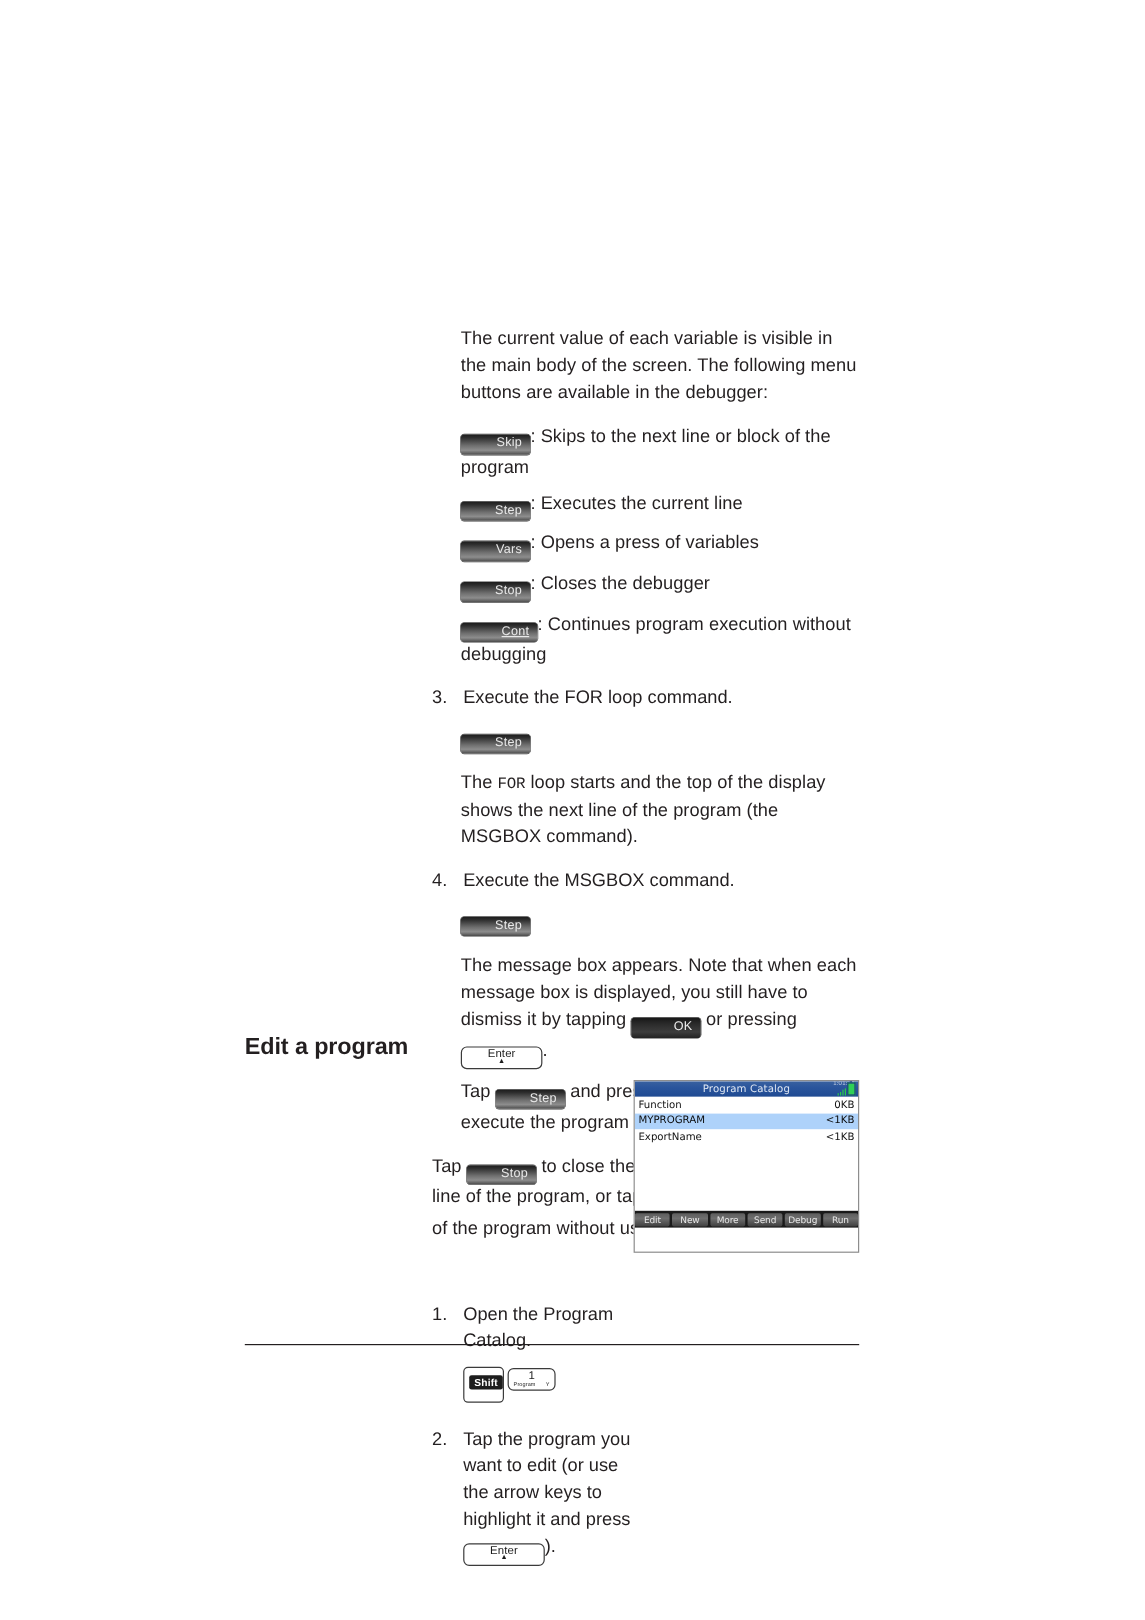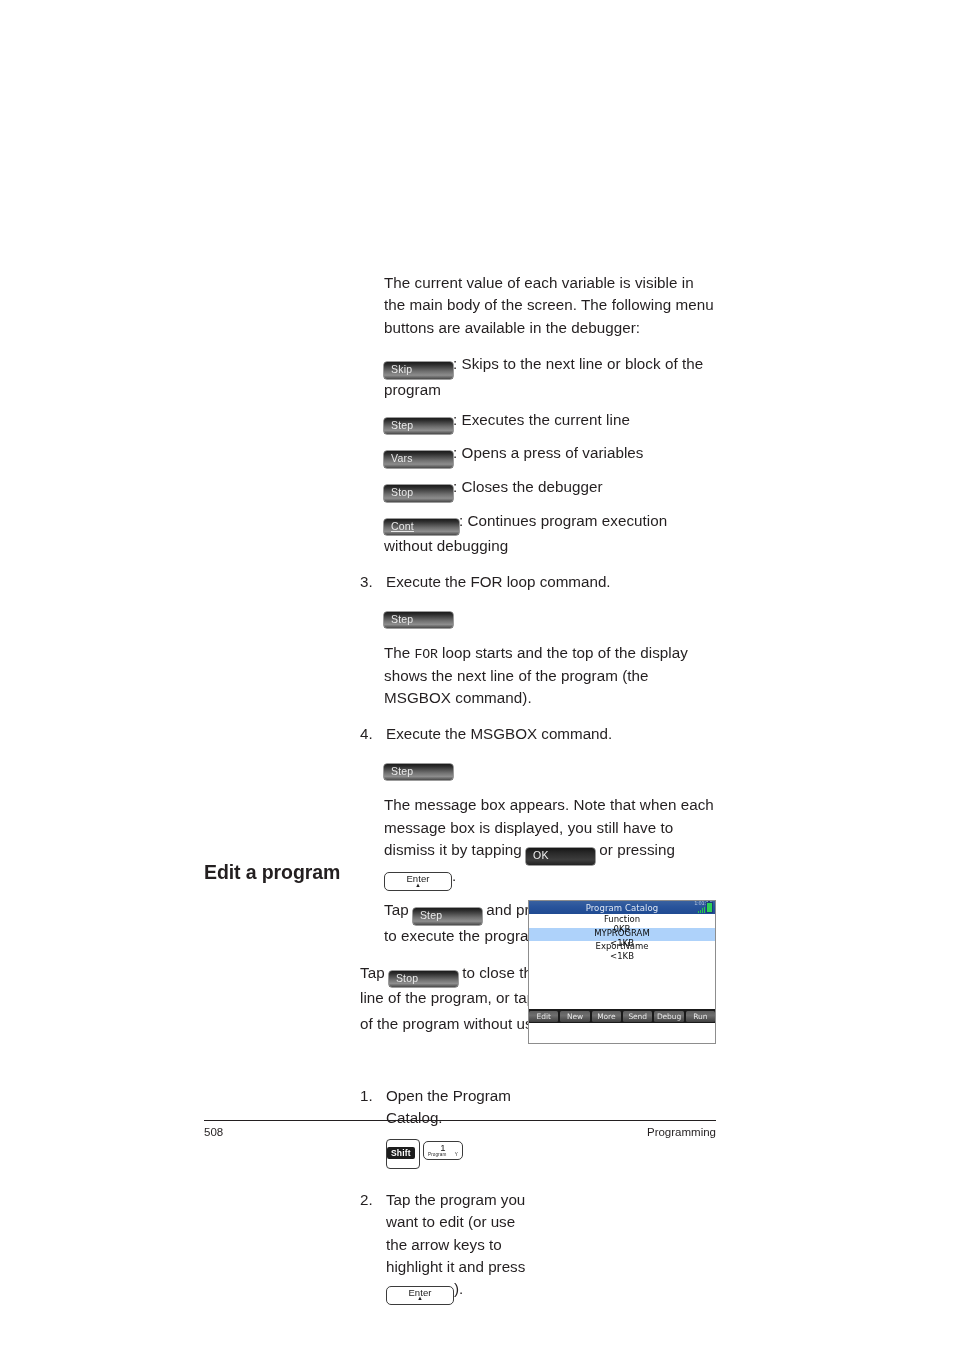--- a/index.html
+++ b/index.html
@@ -64,27 +64,27 @@
     font-size: 15.2px;
     line-height: 1.47;
     color: #231f20;
   }
 
   
   .mbtn {
     display: inline-block;
     vertical-align: -4px;
     min-width: 44px;
-    padding: 2px 18px 3px 7px;
+    padding: 2px 7px 3px 7px;
     border-radius: 3px;
     background: linear-gradient(to bottom, #1b1b1b 0%, #2e2e2e 16%, #6f6f6f 55%, #8d8d8d 78%, #4a4a4a 100%);
     color: #e9e9e9;
     font-size: 10.5px;
     font-family: "Liberation Sans", sans-serif;
-    text-align: left;
+    text-align: right;
     letter-spacing: 0.2px;
     line-height: 1.1;
     box-shadow: 0 0 0 0.5px #3a3a3a;
   }
   .mbtn.dark {
     background: linear-gradient(to bottom, #161616 0%, #2a2a2a 30%, #3d3d3d 70%, #232323 100%);
     color: #efefef;
   }
   .mbtn.wide { min-width: 50px; text-decoration: underline; }
 
@@ -116,21 +116,21 @@
 
   
   .shiftkey {
     display: inline-block;
     vertical-align: -6px;
     width: 32px;
     padding: 2px 0 8px 0;
     border: 1px solid #3b3b3b;
     border-radius: 4px;
     background: #ffffff;
-    text-align: left;
+    text-align: right;
     position: relative;
   }
   .shiftkey .lbl {
     display: inline-block;
     background: #1d1d1d;
     color: #ffffff;
     font-size: 8.5px;
     font-weight: bold;
     padding: 1px 4px 1px 4px;
     border-radius: 2px;
@@ -262,21 +262,20 @@
     position: relative;
   }
   .calc-row {
     display: flex;
     justify-content: space-between;
     align-items: center;
     padding: 0 3px;
     height: 13.5px;
     font-size: 8.5px;
     color: #111111;
-    flex-direction: column;
   }
   .calc-row.sel {
     background: #aed2fa;
     color: #0a0a0a;
   }
   .calc-row .sz { font-size: 8.5px; }
   .calc-menu {
     position: absolute;
     left: 0; right: 0; bottom: 0;
     height: 14px;
@@ -473,18 +472,14 @@
         <span class="sk">New</span>
         <span class="sk">More</span>
         <span class="sk">Send</span>
         <span class="sk">Debug</span>
         <span class="sk">Run</span>
       </div>
     </div>
   </div>
 
   <div class="footer-rule"></div>
-  <div class="footer">
-    <span>508</span>
-    <span>Programming</span>
-  </div>
 
 </div>
 
 </body></html>

